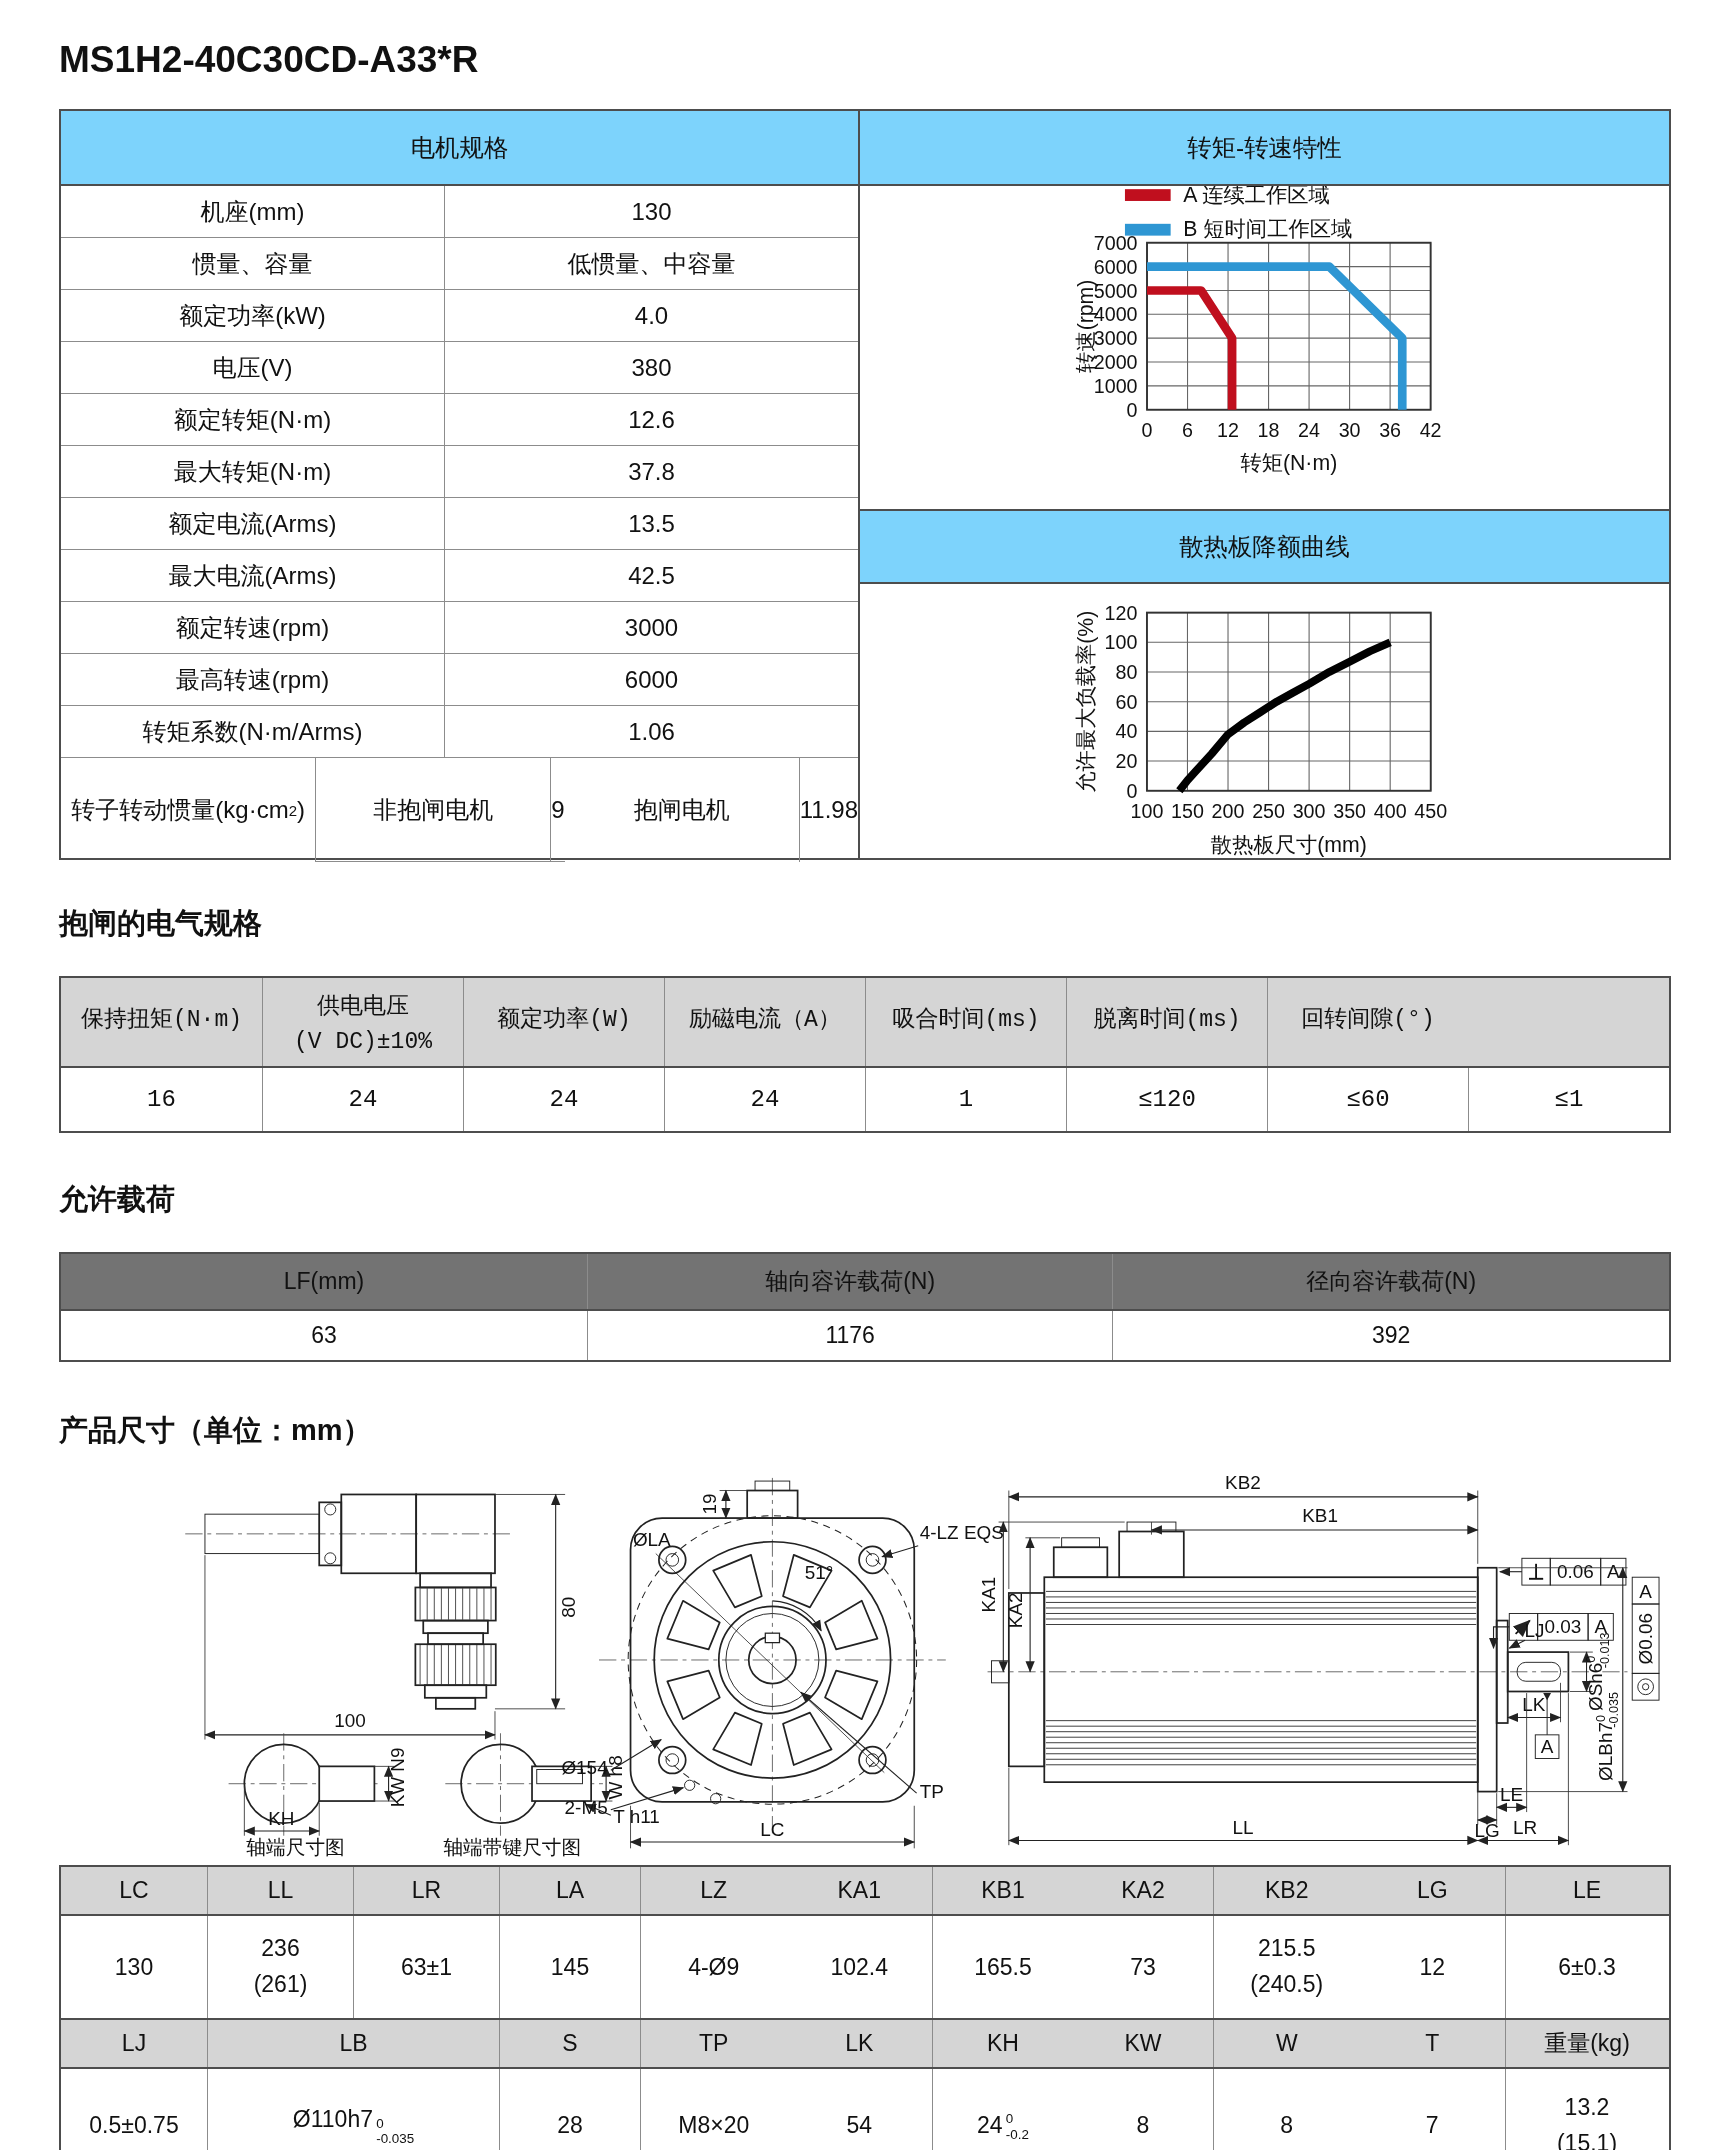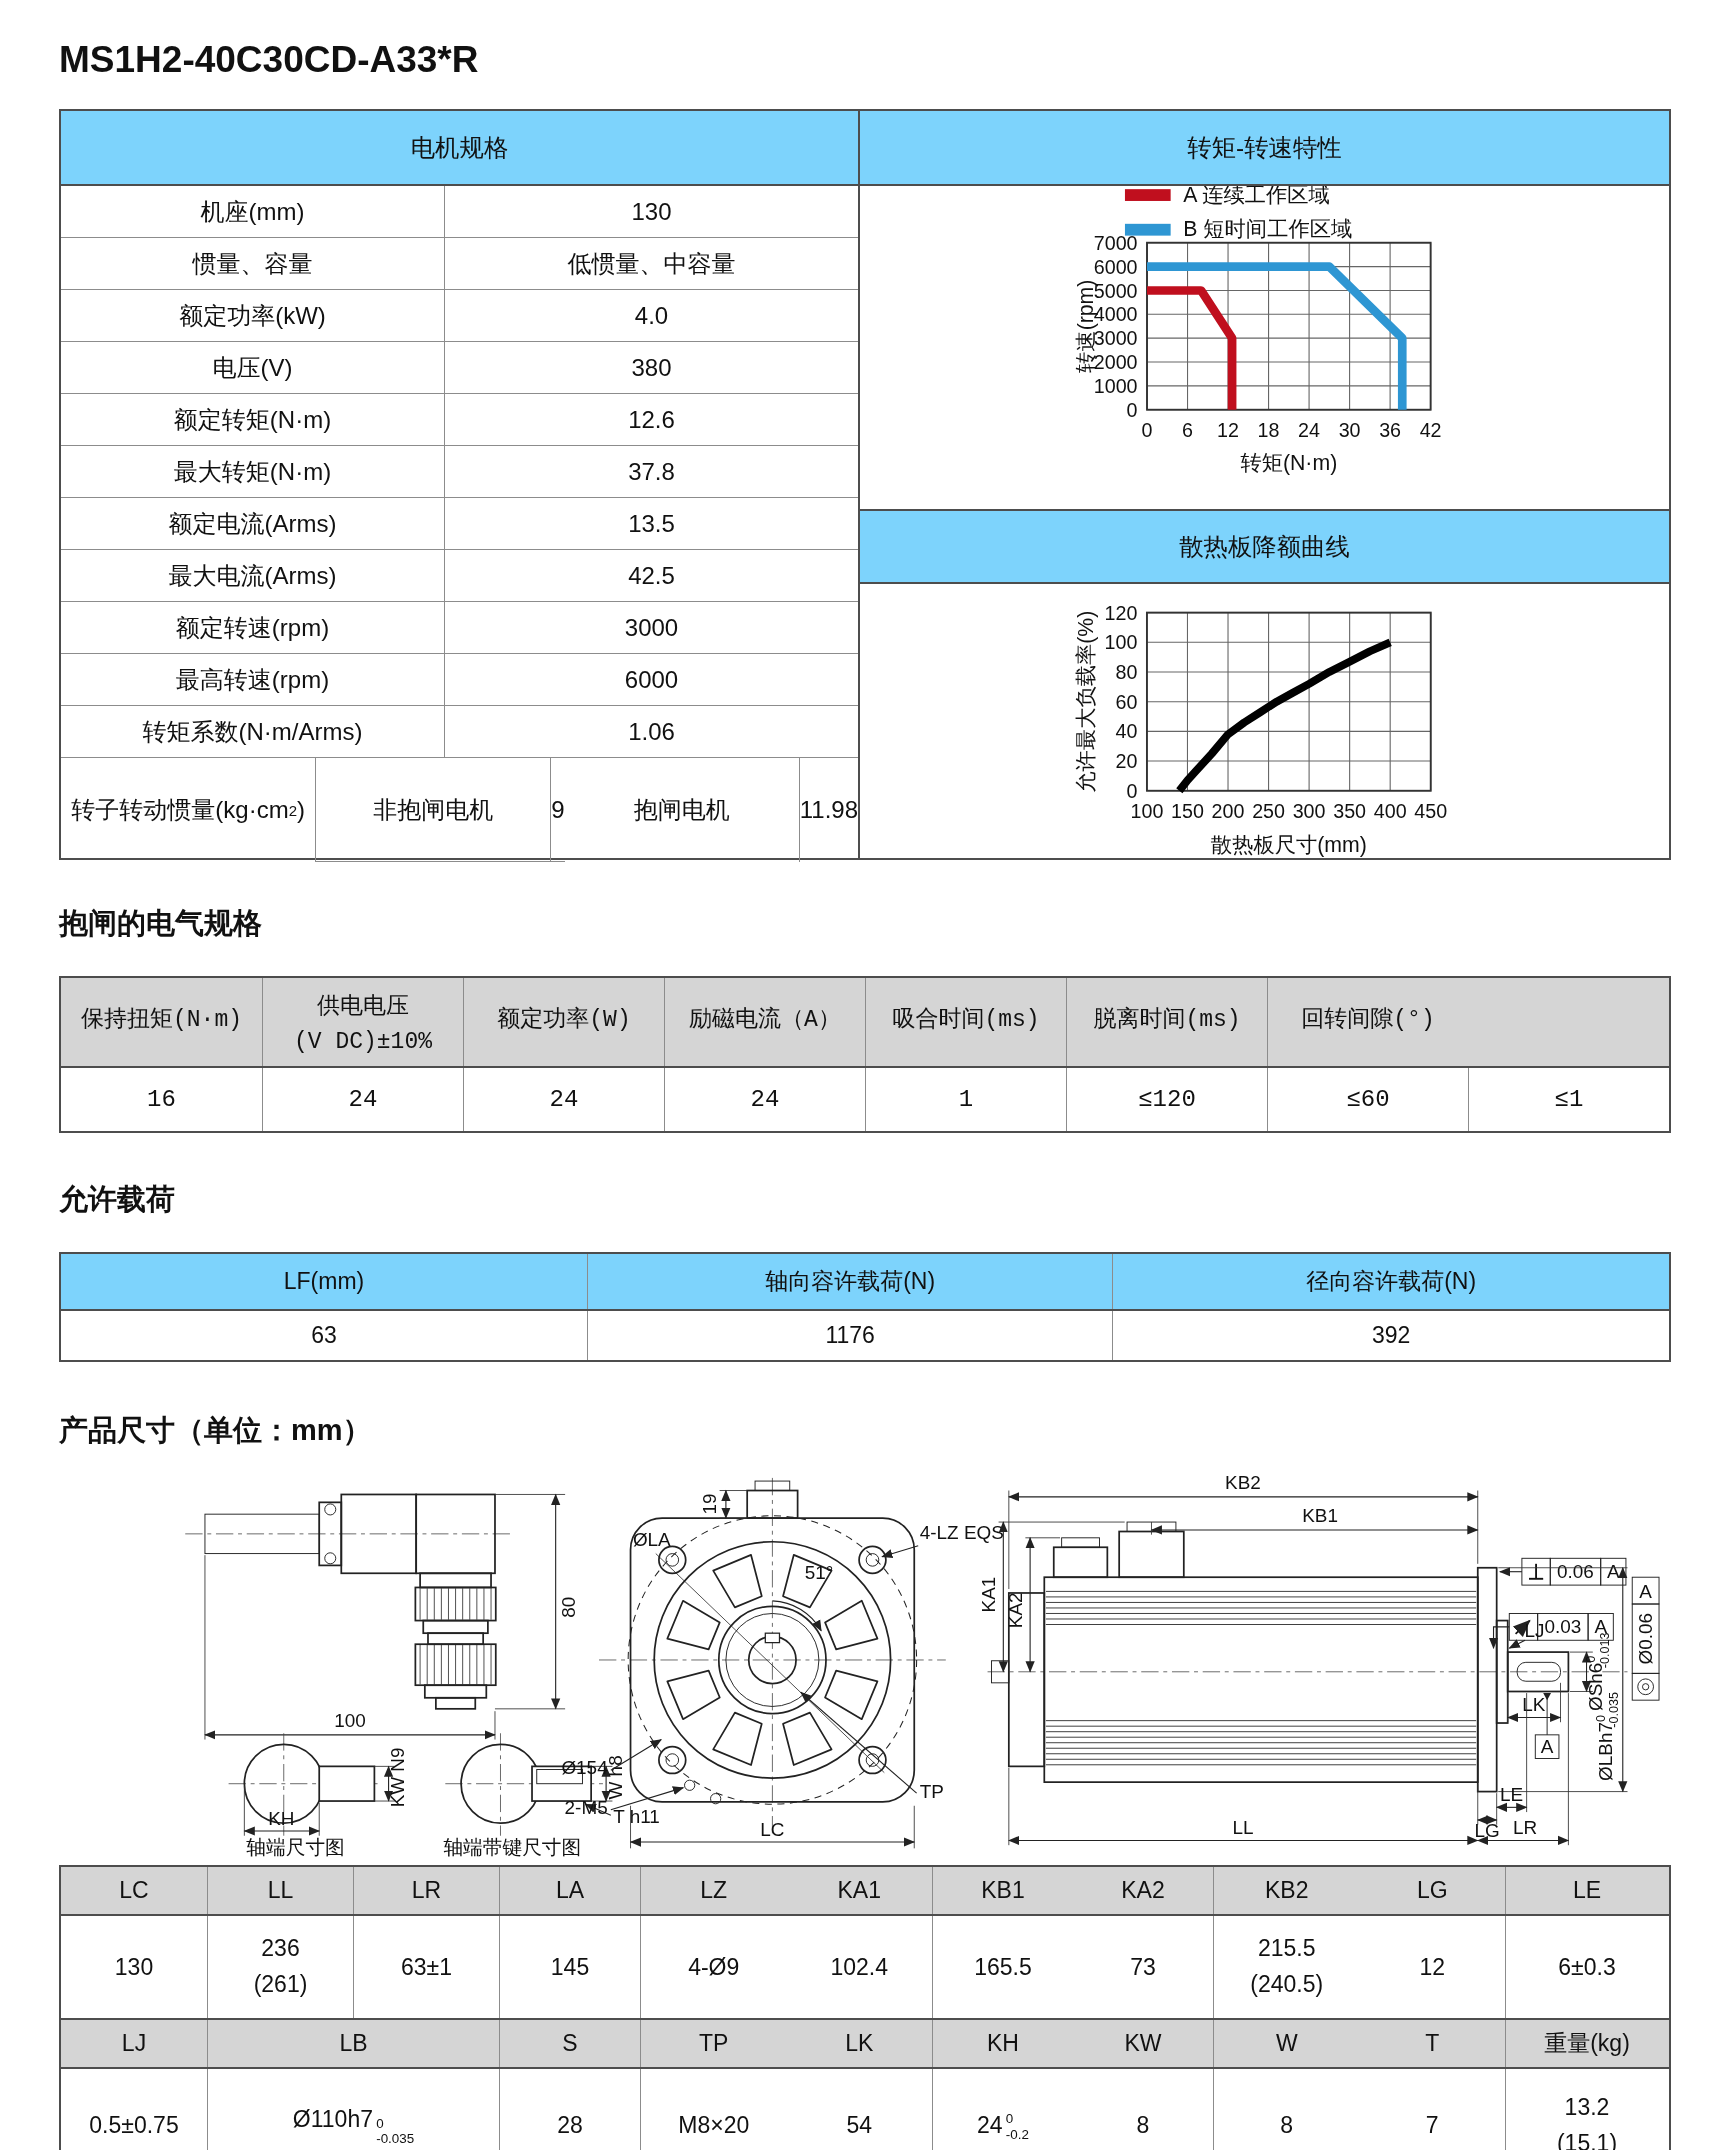--- a/index.html
+++ b/index.html
@@ -35,21 +35,21 @@
   .brake-tbl { margin-top:32px; width:1612px; border:2.4px solid #4d4d4d;font-family:Liberation Mono, monospace; }
   .brake-head { display:grid; grid-template-columns:repeat(8,1fr); background:#d5d5d5; border-bottom:2.4px solid #4d4d4d; }
   .brake-head .bcell { min-height:88px; display:flex; flex-direction:column; align-items:center; justify-content:center;
                        gap:8px; font-size:23px; border-left:0.8px solid #8c8c8c; text-align:center; padding:8px 3.2px; }
   .brake-vals { display:grid; grid-template-columns:repeat(8,1fr); }
   .brake-vals .bcell { height:63px; display:flex; align-items:center; justify-content:center; font-size:24px; border-left:0.8px solid #8c8c8c; }
   .bcell:first-child { border-left:none; }
 
   
   .load-tbl { margin-top:32px; width:1612px; border:2.4px solid #4d4d4d; }
-  .load-head { display:grid; grid-template-columns:669fr 668fr 708fr; background:#7dd3fc; border-bottom:2.4px solid #4d4d4d; }
+  .load-head { display:grid; grid-template-columns:669fr 668fr 708fr; background:#737373; border-bottom:2.4px solid #4d4d4d; }
   .load-head .lcell { height:55px; display:flex; align-items:center; justify-content:center; font-size:23px; border-left:0.8px solid #8c8c8c; }
   .load-vals { display:grid; grid-template-columns:669fr 668fr 708fr; }
   .load-vals .lcell { height:49px; display:flex; align-items:center; justify-content:center; font-size:23px; border-left:0.8px solid #8c8c8c; }
   .lcell:first-child { border-left:none; }
 
   
   .dims-tbl { margin-top:8px; width:1612px; border:2.4px solid #4d4d4d; font-size:23px; }
   .dt-row { display:grid; }
   .dt-r1 { grid-template-columns:146px 146px 146px 141px 292px 281px 292px 163px; }
   .dt-r2 { grid-template-columns:146px 292px 141px 292px 281px 292px 163px; }

